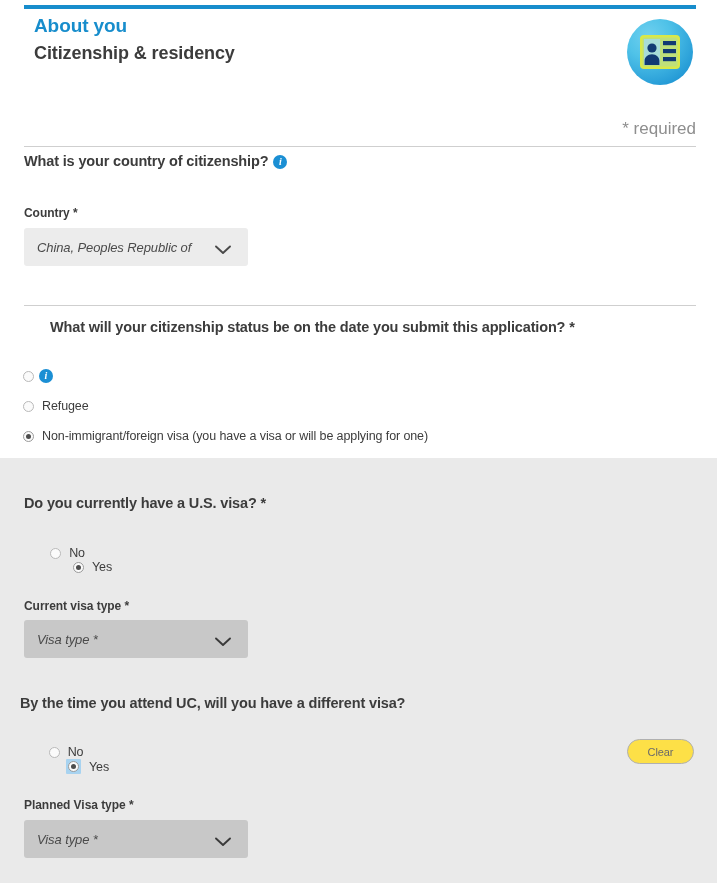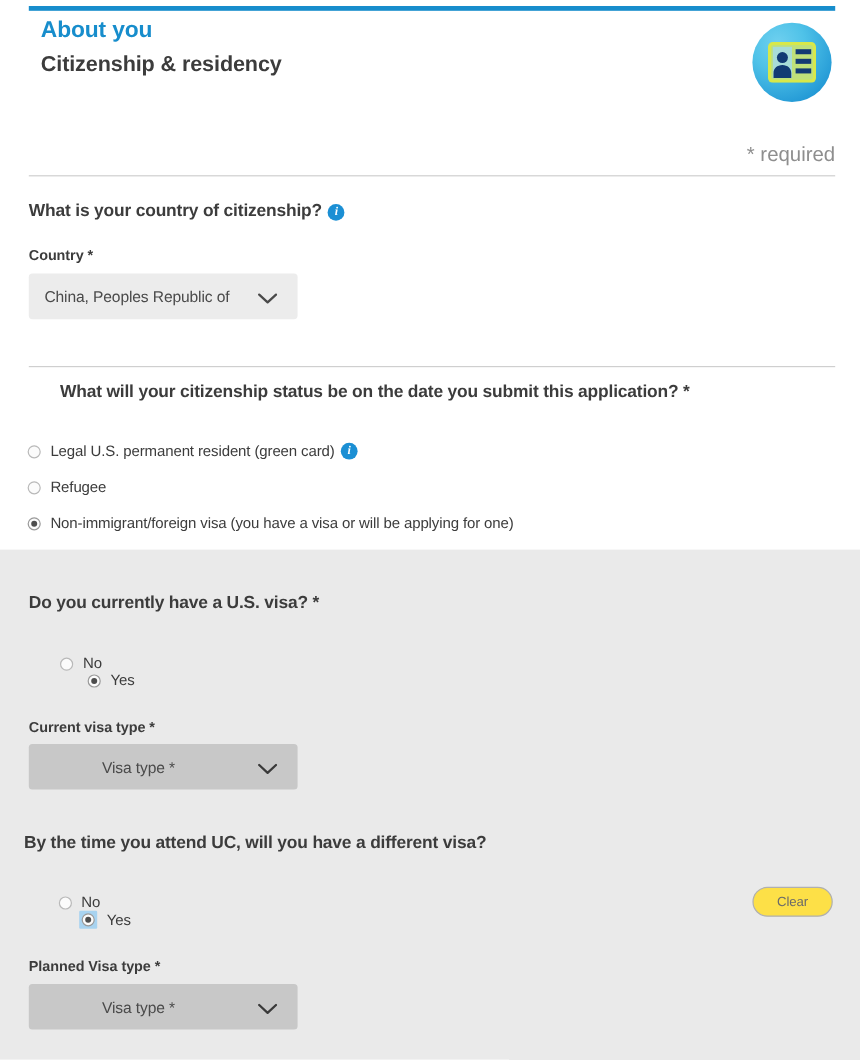--- a/index.html
+++ b/index.html
@@ -136,27 +136,27 @@
     align-items: center;
     cursor: pointer;
   }
   .select-light {
     background: #ececec;
     width: 224px;
   }
   .select-dark {
     background: #c8c8c8;
     width: 224px;
-    padding-left: 48px;
   }
   .select-value {
     font-size: 13px;
     color: #4a4a4a;
     padding-left: 13px;
     letter-spacing: -0.1px;
+    font-style: italic;
   }
   .chevron {
     position: absolute;
     right: 17px;
     top: 13px;
   }
 
   
   .radio-row {
     display: flex;
@@ -229,21 +229,21 @@
     color: #6a6a6a;
     font-size: 11px;
     display: flex;
     align-items: center;
     justify-content: center;
     cursor: pointer;
     letter-spacing: -0.1px;
   }
 
   
-  .q-country       { position: absolute; left: 24px; top: 168px; }
+  .q-country       { position: absolute; left: 24px; top: 153px; }
   .l-country       { position: absolute; left: 24px; top: 206px; }
   .s-country       { position: absolute; left: 24px; top: 228px; }
 
   .q-status        { position: absolute; left: 24px; top: 319px; margin-left: 26px; }
   .r-status        { position: absolute; left: 23px; top: 369px; }
   .r-status .radio-opt { margin-bottom: 16px; }
 
   .q-visa          { position: absolute; left: 24px; top: 495px; }
   .r-visa          { position: absolute; left: 23px; top: 546px; }
   .r-visa .radio-opt + .radio-opt { margin-left: 50px; }
@@ -300,21 +300,20 @@
     </span>
   </div>
 
   <div class="divider divider-2"></div>
 
   <div class="question q-status">What will your citizenship status be on the date you submit this application? *</div>
 
   <div class="r-status">
     <div class="radio-opt">
       <span class="radio"></span>
-      <span class="radio-label">Legal U.S. permanent resident (green card)</span>
       <span class="info-icon">i</span>
     </div>
     <div class="radio-opt">
       <span class="radio"></span>
       <span class="radio-label">Refugee</span>
     </div>
     <div class="radio-opt">
       <span class="radio checked"></span>
       <span class="radio-label">Non-immigrant/foreign visa (you have a visa or will be applying for one)</span>
     </div>

